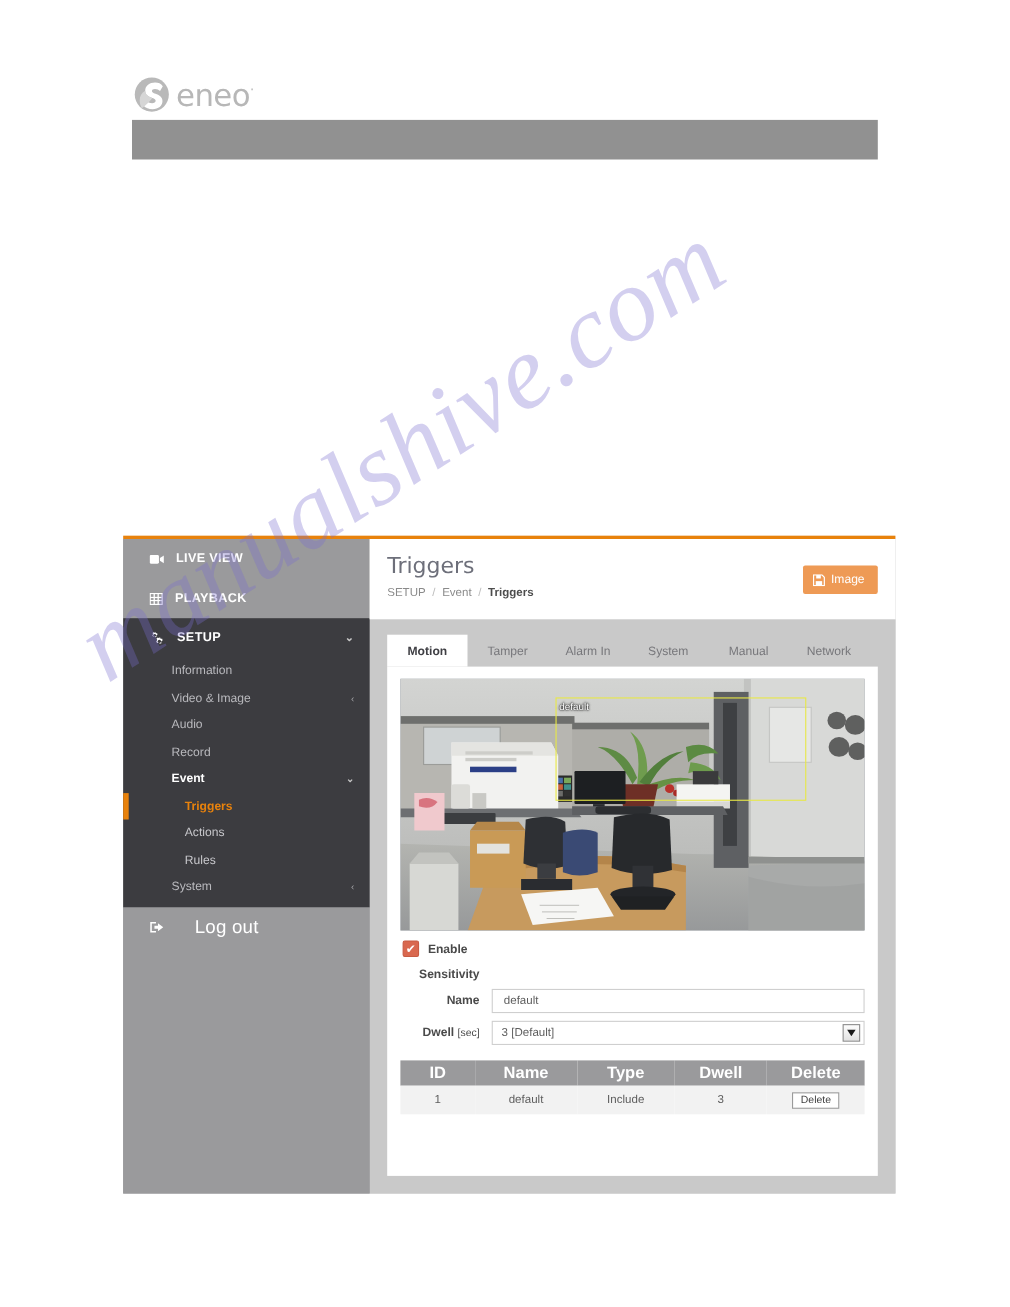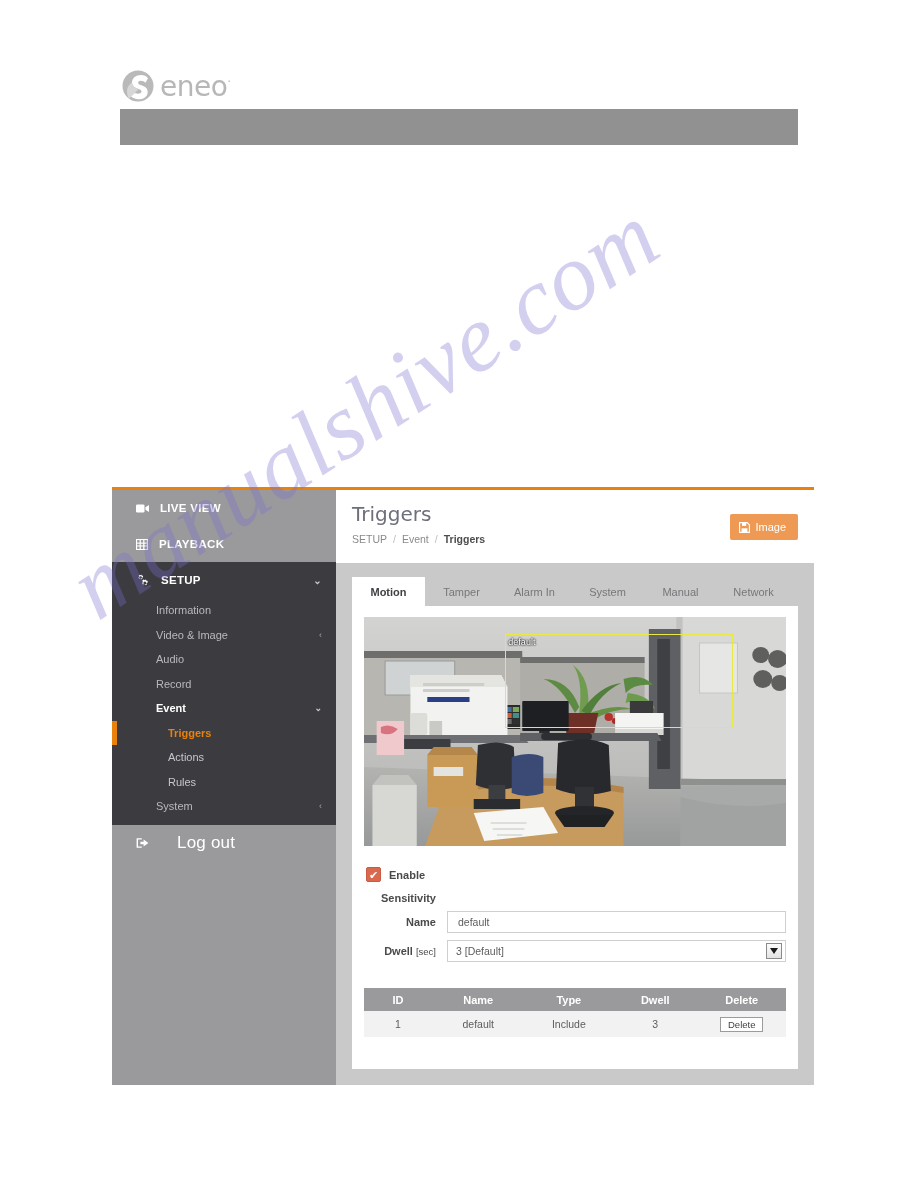--- a/index.html
+++ b/index.html
@@ -283,21 +283,20 @@
     font-weight: bold;
   }
   .panel {
     background: #ffffff;
     flex: 1 1 auto;
     padding: 11px 12px 12px 12px;
     box-sizing: border-box;
     min-height: 0;
     display: flex;
     flex-direction: column;
-    gap: 12px;
   }
 
   
   .preview {
     width: 100%;
     height: 229px;
     position: relative;
     overflow: hidden;
     background: #9aa0a4;
     flex: 0 0 229px;
@@ -401,21 +400,21 @@
   
   table.tbl {
     width: 100%;
     border-collapse: collapse;
     margin-top: 7px;
     table-layout: fixed;
   }
   table.tbl th {
     background: #9a9a9c;
     color: #ffffff;
-    font-size: 11px;
+    font-size: 15px;
     font-weight: bold;
     height: 21px;
     text-align: center;
   }
   table.tbl td {
     background: #f2f2f2;
     color: #5d5d5d;
     font-size: 10.5px;
     height: 24px;
     text-align: center;

